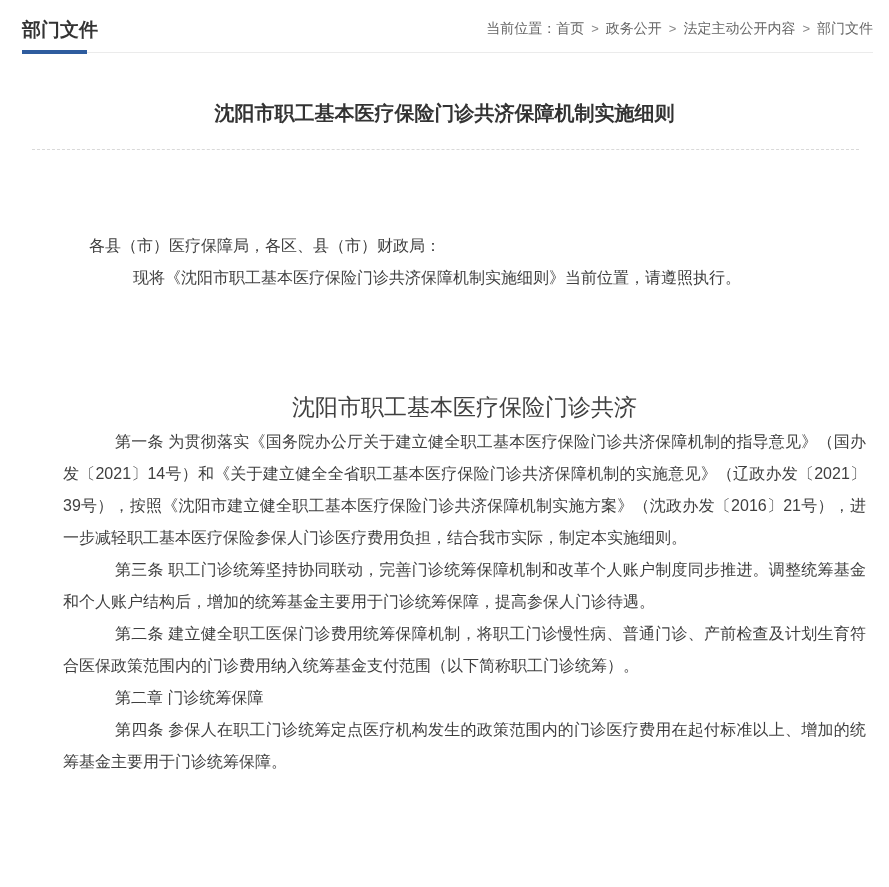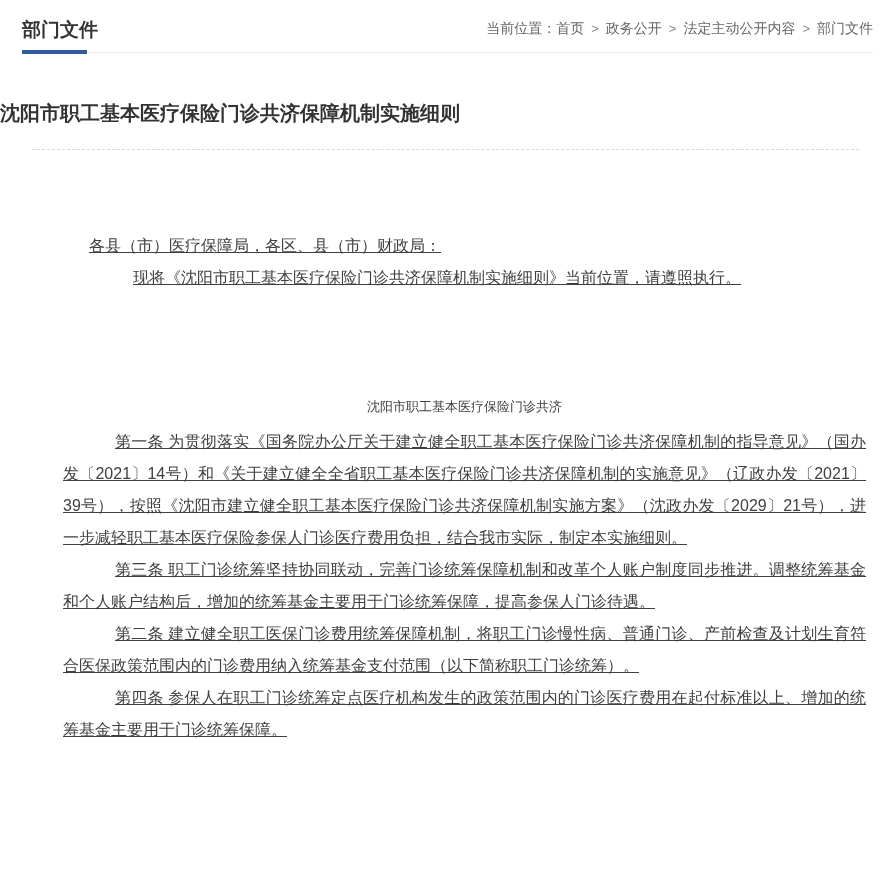--- a/index.html
+++ b/index.html
@@ -54,21 +54,21 @@
   }
   .breadcrumb .sep {
     margin: 0 7px;
     color: #888888;
     font-size: 13px;
   }
 
   
   .doc-title {
     margin-top: 46px;
-    text-align: left;
+    text-align: center;
     font-size: 20px;
     font-weight: bold;
     color: #333333;
     line-height: 28px;
   }
   .dashed-divider {
     margin: 22px 30px 0 32px;
     border-top: 1px dashed #d9d9d9;
     height: 0;
   }
@@ -82,28 +82,28 @@
   .publish-info .gap { margin-left: 8px; }
 
   
   .doc-body {
     margin: 80px 23px 0 63px;
     font-size: 16px;
     line-height: 32px;
     color: #3f3f3f;
     text-align: justify;
   }
-  .para { text-indent: 52px; text-decoration: underline; }
+  .para { text-indent: 52px; }
   .para.greeting { text-indent: 26px; }
   .para.notify { text-indent: 70px; }
   .doc-heading {
     text-align: center;
     text-indent: 0;
     line-height: 38px;
-    font-size: 13px;
+    font-size: 23px;
     color: #404040;
   }
   .doc-heading.first { margin-top: 94px; }
 </style>
 </head>
 <body>
 
 <header class="page-header">
   <div class="header-inner">
     <div class="section-tab">部门文件</div>
@@ -117,18 +117,19 @@
 <main>
   <h1 class="doc-title">沈阳市职工基本医疗保险门诊共济保障机制实施细则</h1>
 
   <div class="dashed-divider"></div>
 
 
   <div class="doc-body">
     <p class="para greeting">各县（市）医疗保障局，各区、县（市）财政局：</p>
     <p class="para notify">现将《沈阳市职工基本医疗保险门诊共济保障机制实施细则》当前位置，请遵照执行。</p>
     <p class="doc-heading first">沈阳市职工基本医疗保险门诊共济</p>
-    <p class="para">第一条 为贯彻落实《国务院办公厅关于建立健全职工基本医疗保险门诊共济保障机制的指导意见》（国办发〔2021〕14号）和《关于建立健全全省职工基本医疗保险门诊共济保障机制的实施意见》（辽政办发〔2021〕39号），按照《沈阳市建立健全职工基本医疗保险门诊共济保障机制实施方案》（沈政办发〔2029〕21号），进一步减轻职工基本医疗保险参保人门诊医疗费用负担，结合我市实际，制定本实施细则。</p>
+    <p class="para">第一条 为贯彻落实《国务院办公厅关于建立健全职工基本医疗保险门诊共济保障机制的指导意见》（国办发〔2021〕14号）和《关于建立健全全省职工基本医疗保险门诊共济保障机制的实施意见》（辽政办发〔2021〕39号），按照《沈阳市建立健全职工基本医疗保险门诊共济保障机制实施方案》（沈政办发〔2016〕21号），进一步减轻职工基本医疗保险参保人门诊医疗费用负担，结合我市实际，制定本实施细则。</p>
     <p class="para">第三条 职工门诊统筹坚持协同联动，完善门诊统筹保障机制和改革个人账户制度同步推进。调整统筹基金和个人账户结构后，增加的统筹基金主要用于门诊统筹保障，提高参保人门诊待遇。</p>
     <p class="para">第二条 建立健全职工医保门诊费用统筹保障机制，将职工门诊慢性病、普通门诊、产前检查及计划生育符合医保政策范围内的门诊费用纳入统筹基金支付范围（以下简称职工门诊统筹）。</p>
+    <p class="para">第二章 门诊统筹保障</p>
     <p class="para">第四条 参保人在职工门诊统筹定点医疗机构发生的政策范围内的门诊医疗费用在起付标准以上、增加的统筹基金主要用于门诊统筹保障。</p>
   </div>
 </main>
 
 </body></html>

